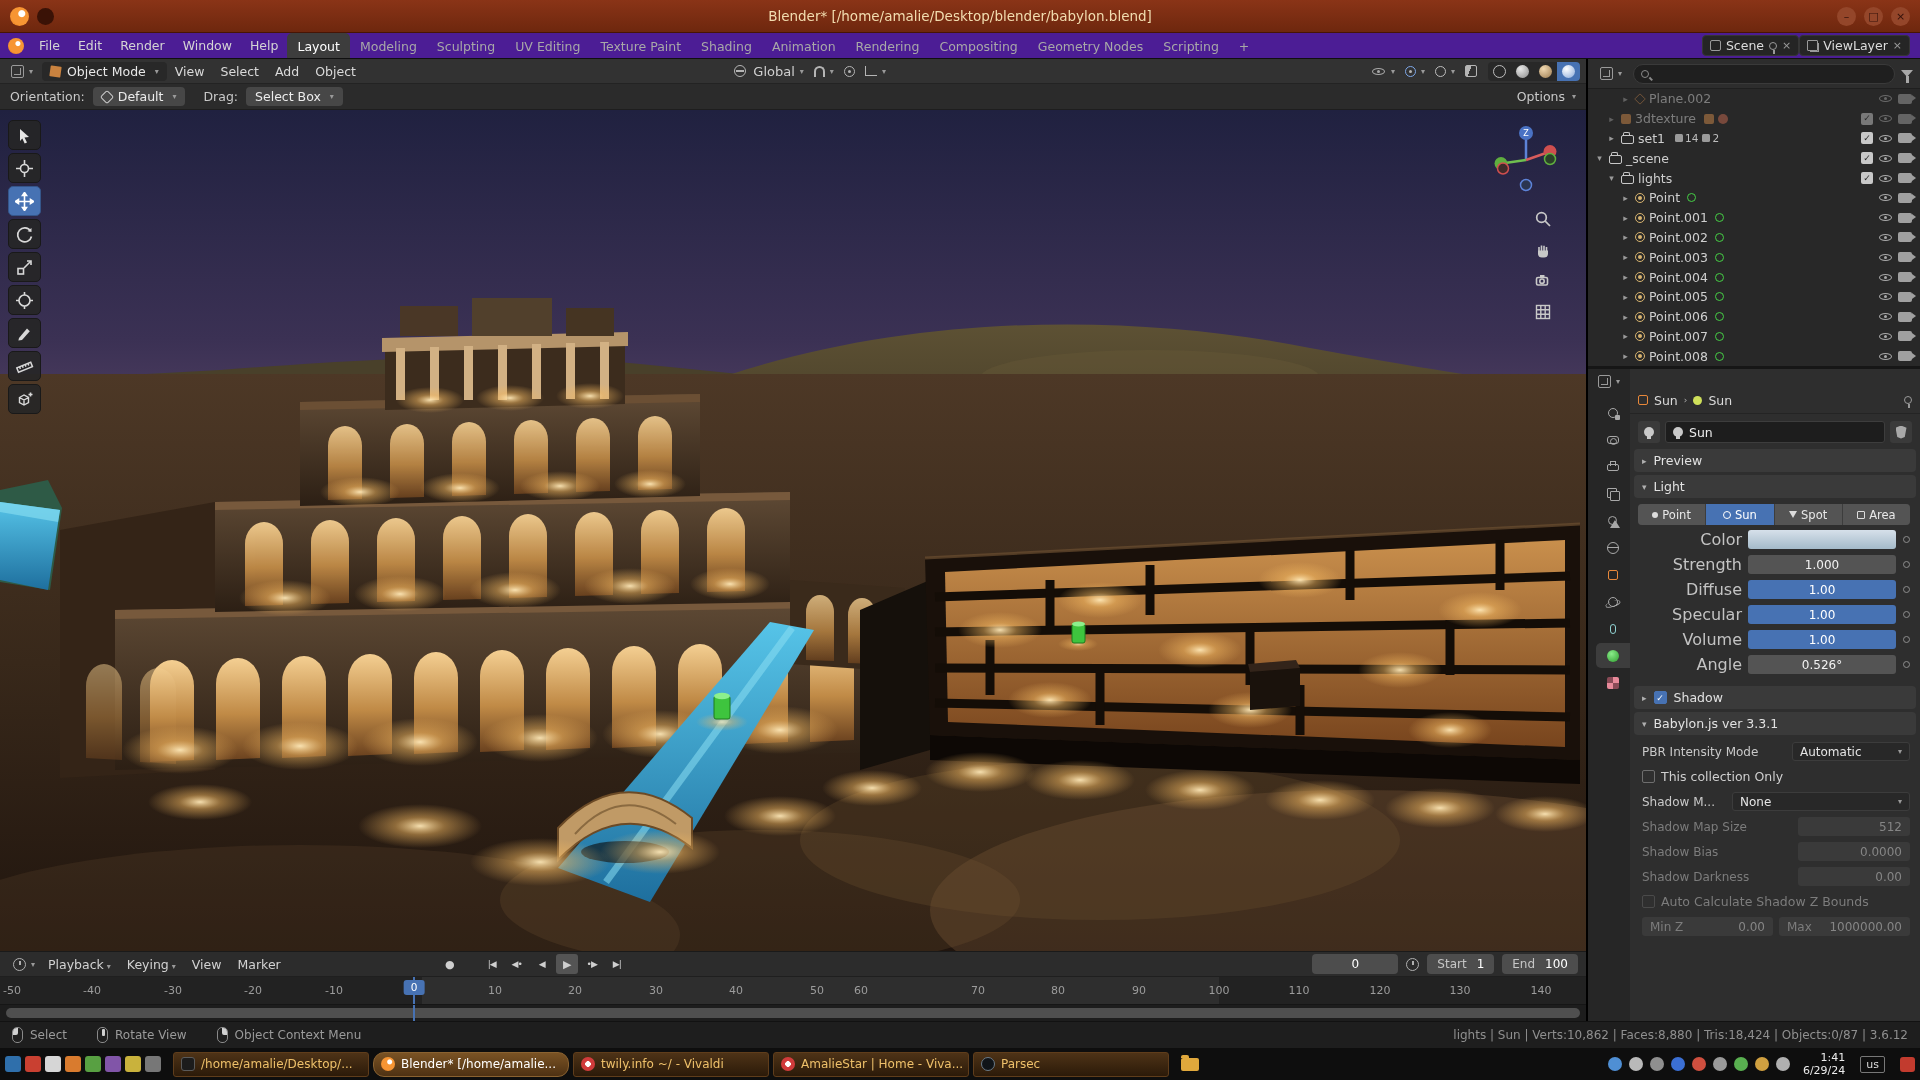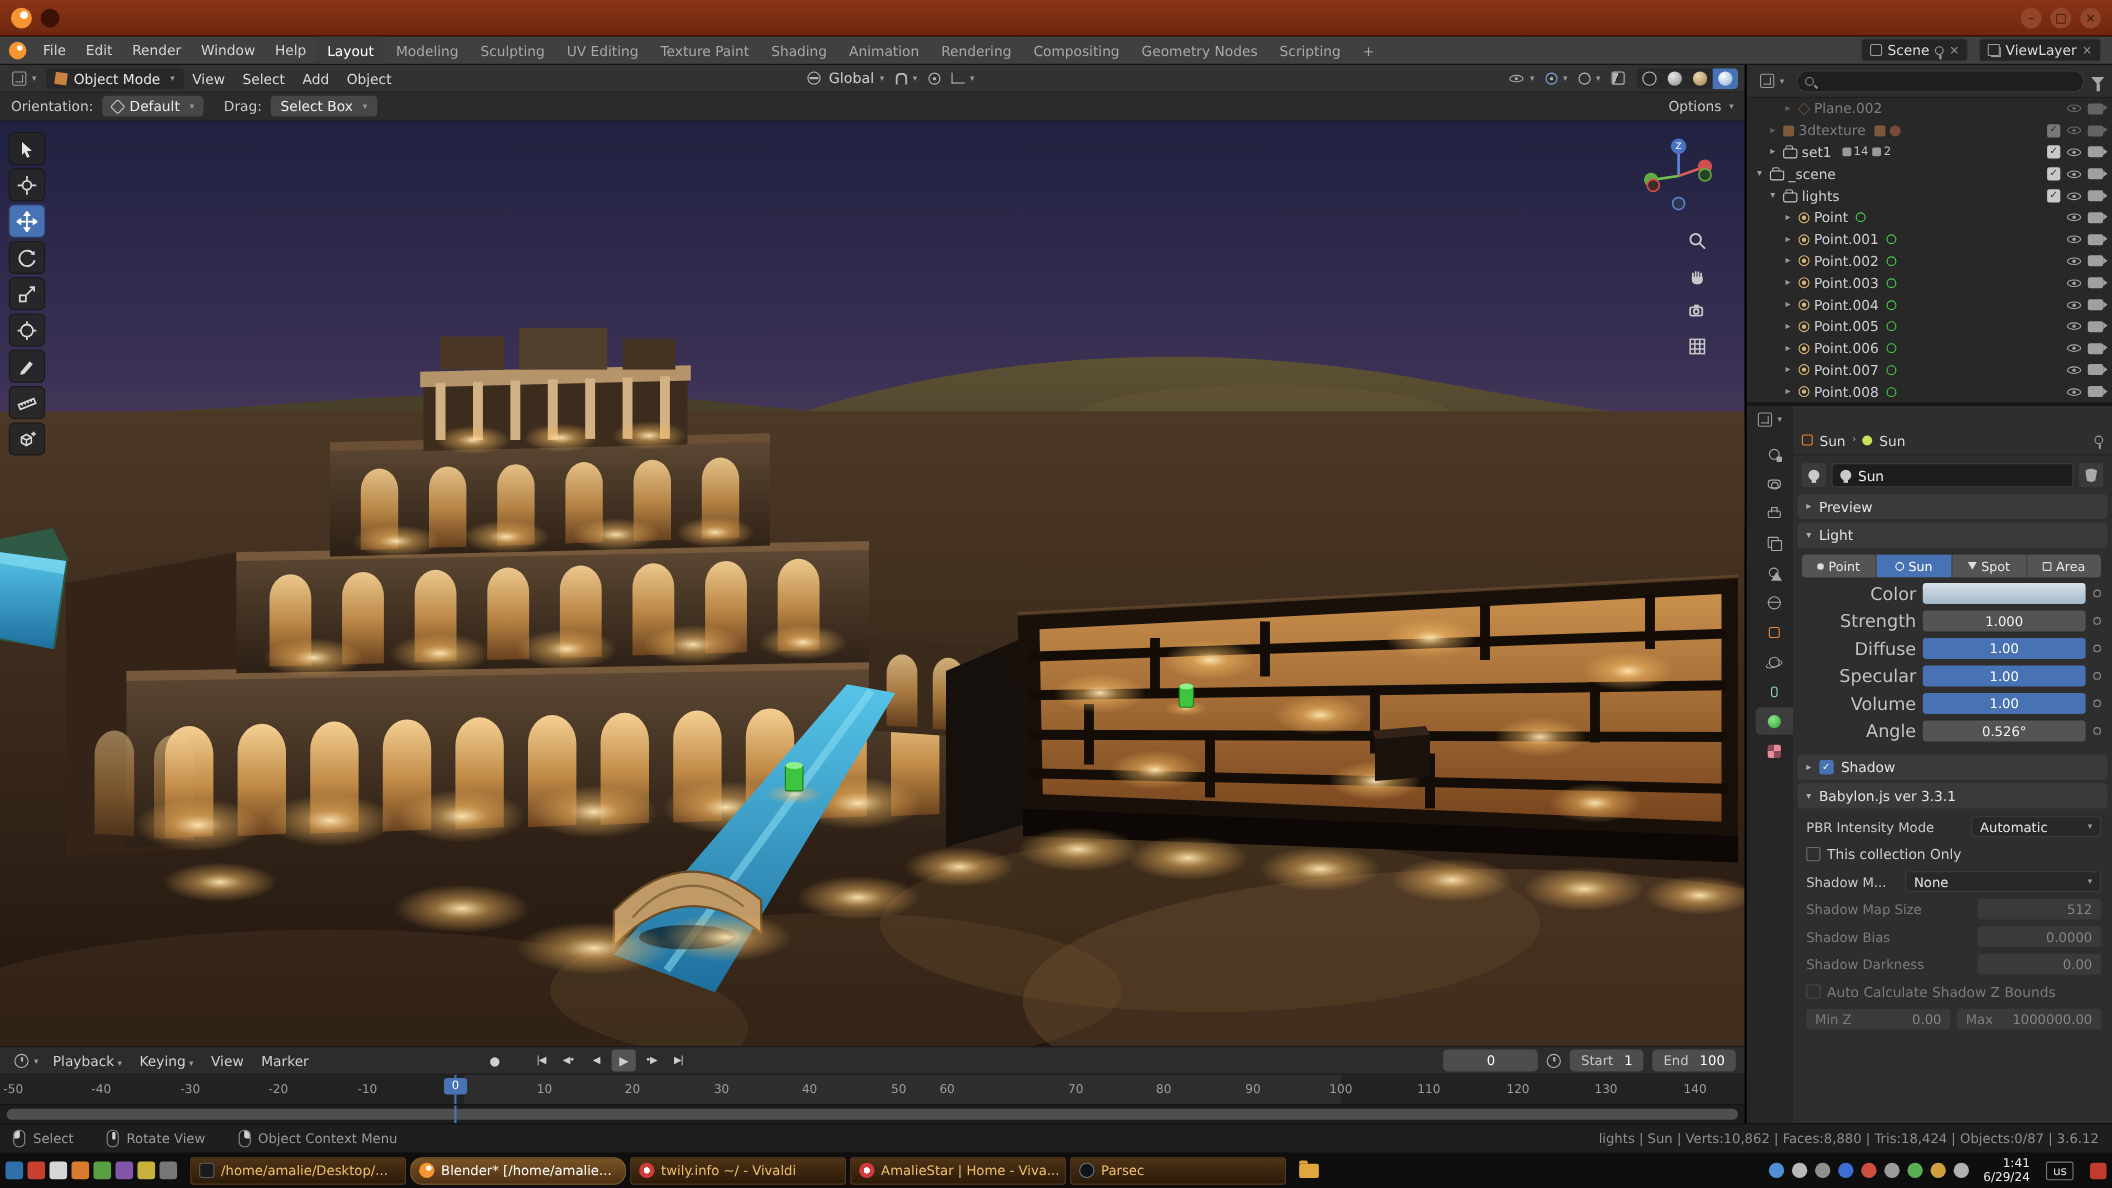--- a/index.html
+++ b/index.html
@@ -10,27 +10,27 @@
 
 
 #titlebar{position:absolute;left:0;top:0;width:1920px;height:33px;background:linear-gradient(#8a3417,#6e270e);border-bottom:1px solid #471505;display:flex;align-items:center;padding:0 10px;z-index:50;}
 #tb-title{position:absolute;left:0;right:0;text-align:center;color:#f2ddb0;font-size:13.5px;}
 .blogo{width:19px;height:19px;border-radius:50%;background:radial-gradient(circle at 62% 35%, #fff 0 3px, #f79533 4px 65%, #d86a10);z-index:2;}
 .tb-menu-circle{width:17px;height:17px;border-radius:50%;background:#3a1206;margin-left:8px;z-index:2;}
 #tb-btns{margin-left:auto;display:flex;gap:8px;z-index:2;}
 .tb-circle{width:19px;height:19px;border-radius:50%;background:#94462a;color:#33110a;display:flex;align-items:center;justify-content:center;font-size:11px;line-height:1;}
 
 
-#topbar{position:absolute;left:0;top:33px;width:1920px;height:26px;background:#404040;border-bottom:1px solid #101010;display:flex;align-items:center;padding:0 6px;z-index:40;}
+#topbar{position:absolute;left:0;top:33px;width:1920px;height:26px;background:#4c1d95;border-bottom:1px solid #101010;display:flex;align-items:center;padding:0 6px;z-index:40;}
 .blogo-sm{width:16px;height:16px;border-radius:50%;background:radial-gradient(circle at 62% 35%, #fff 0 2px, #f79533 3px 65%, #d86a10);margin:0 6px 0 2px;}
 .menu{padding:0 9px;height:100%;display:flex;align-items:center;color:#d4d4d4;font-size:12.5px;}
 .ws-wrap{display:flex;margin-left:0;height:100%;align-items:stretch;}
 .ws-tab{padding:5px 10px 4px;font-size:12.5px;color:#a8a8a8;border-radius:5px 5px 0 0;display:flex;align-items:center;}
 .ws-tab.active{background:#3d3d3d;color:#ffffff;}
-#topbar-right{margin-left:auto;display:flex;gap:10px;padding-right:4px;}
+#topbar-right{margin-left:auto;display:flex;gap:0;padding-right:4px;}
 .tb-widget{display:flex;align-items:center;gap:5px;background:#252525;border:1px solid #363636;border-radius:4px;padding:2px 7px;font-size:12.5px;color:#dcdcdc;}
 .wi{width:11px;height:11px;border:1.5px solid #9a9a9a;border-radius:2px;}
 .wi.layers{border-radius:1px;box-shadow:2px 2px 0 -1px #9a9a9a;}
 .x-glyph{color:#9a9a9a;font-size:11px;}
 .pin-ico{width:8px;height:8px;border:1.5px solid #9a9a9a;border-radius:50%;position:relative;}
 .pin-ico::after{content:"";position:absolute;left:3px;top:7px;width:1.5px;height:4px;background:#9a9a9a;}
 
 
 #vp-header{position:absolute;left:0;top:59px;width:1586px;height:25px;background:#323232;border-bottom:1px solid #232323;display:flex;align-items:center;padding:0 6px;z-index:30;}
 .vph-menu{padding:0 8px;font-size:12.5px;color:#dadada;}
@@ -210,20 +210,21 @@
 #clock{text-align:right;font-size:11px;line-height:1.2;color:#ececec;margin-left:6px;}
 #kbd{border:1px solid #777;padding:1px 5px;font-size:11px;color:#ddd;border-radius:2px;margin-left:8px;}
 .power-ico{width:15px;height:15px;background:#c23b2e;border-radius:3px;margin-left:8px;flex:none;}
 </style>
 </head>
 <body>
 
 <div id="titlebar">
   <div class="blogo"></div>
   <div class="tb-menu-circle"></div>
+  <div id="tb-title">Blender* [/home/amalie/Desktop/blender/babylon.blend]</div>
   <div id="tb-btns">
     <div class="tb-circle">–</div>
     <div class="tb-circle">□</div>
     <div class="tb-circle">×</div>
   </div>
 </div>
 
 <div id="topbar">
   <div class="blogo-sm"></div>
   <div class="menu">File</div>

